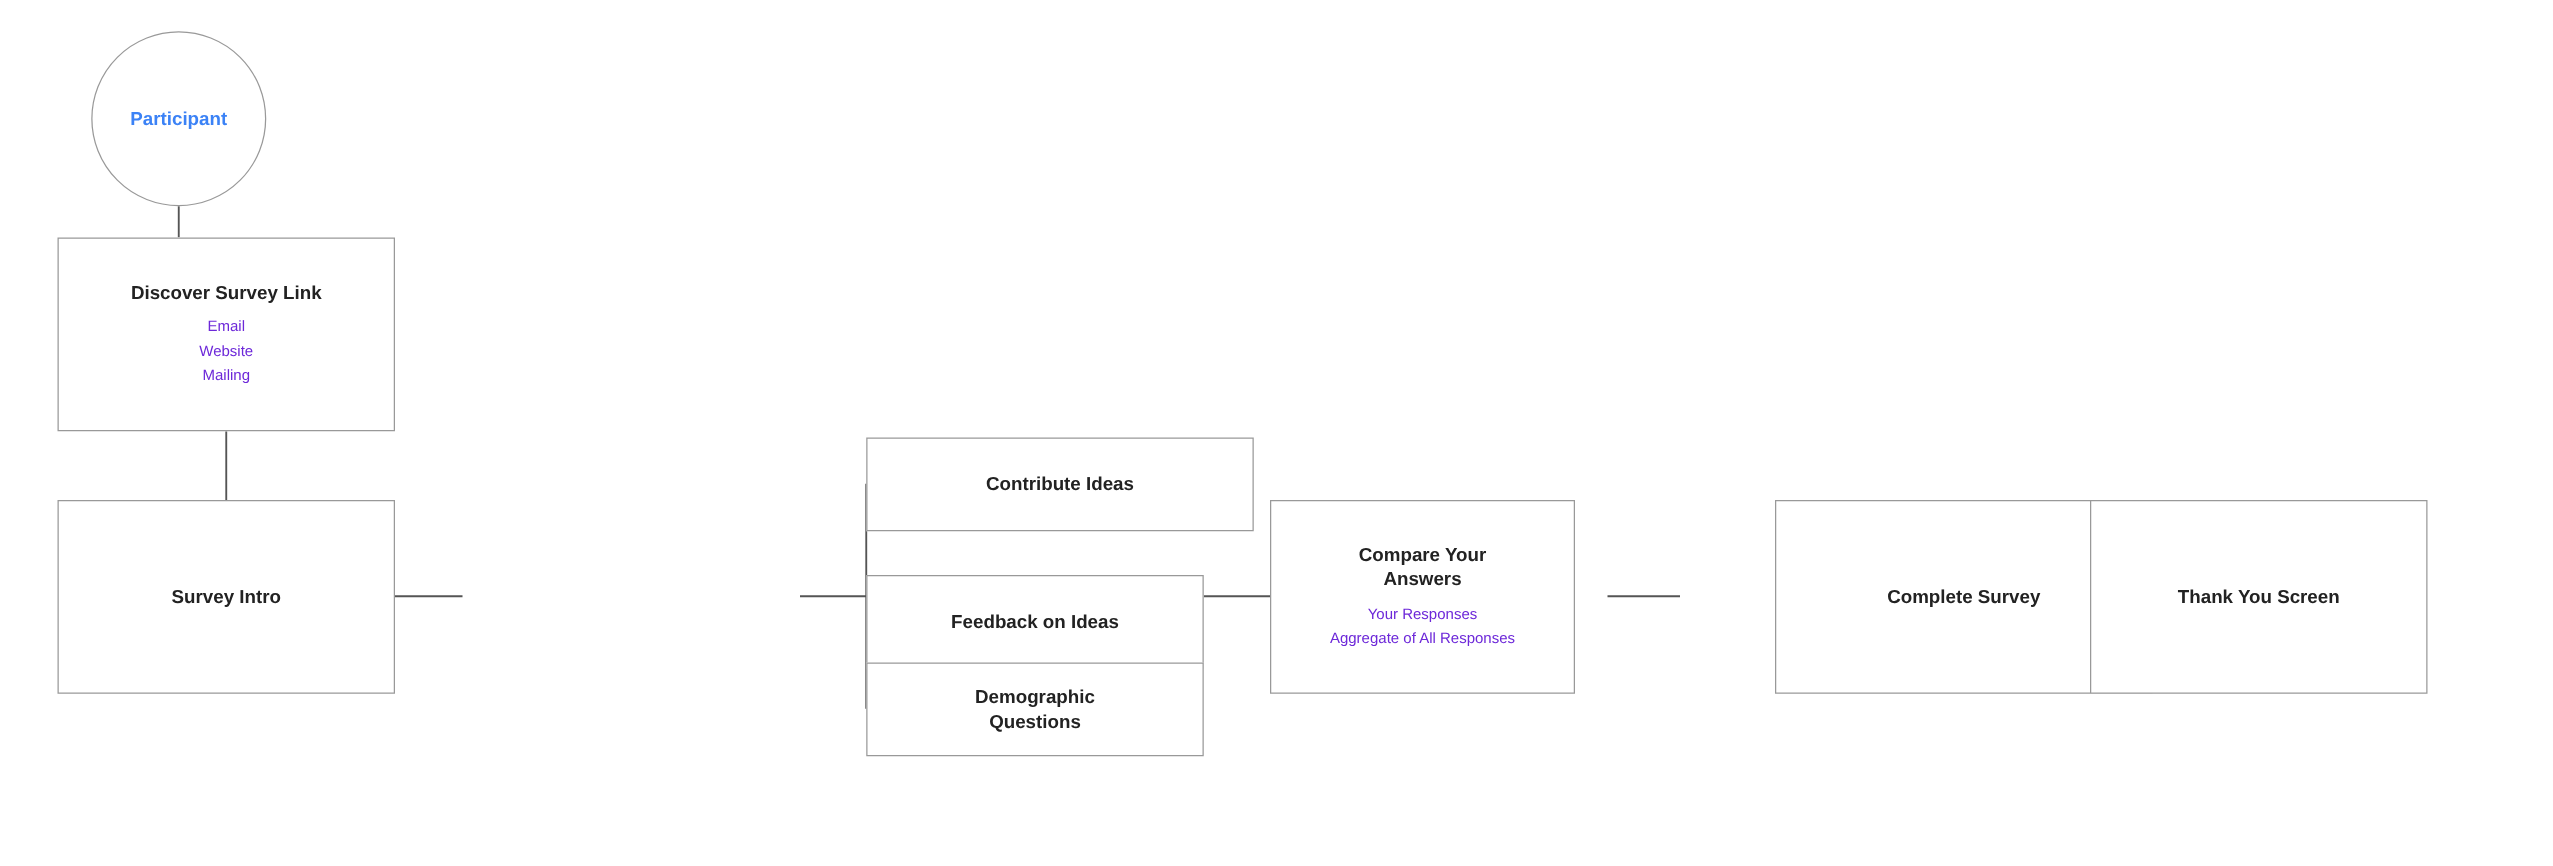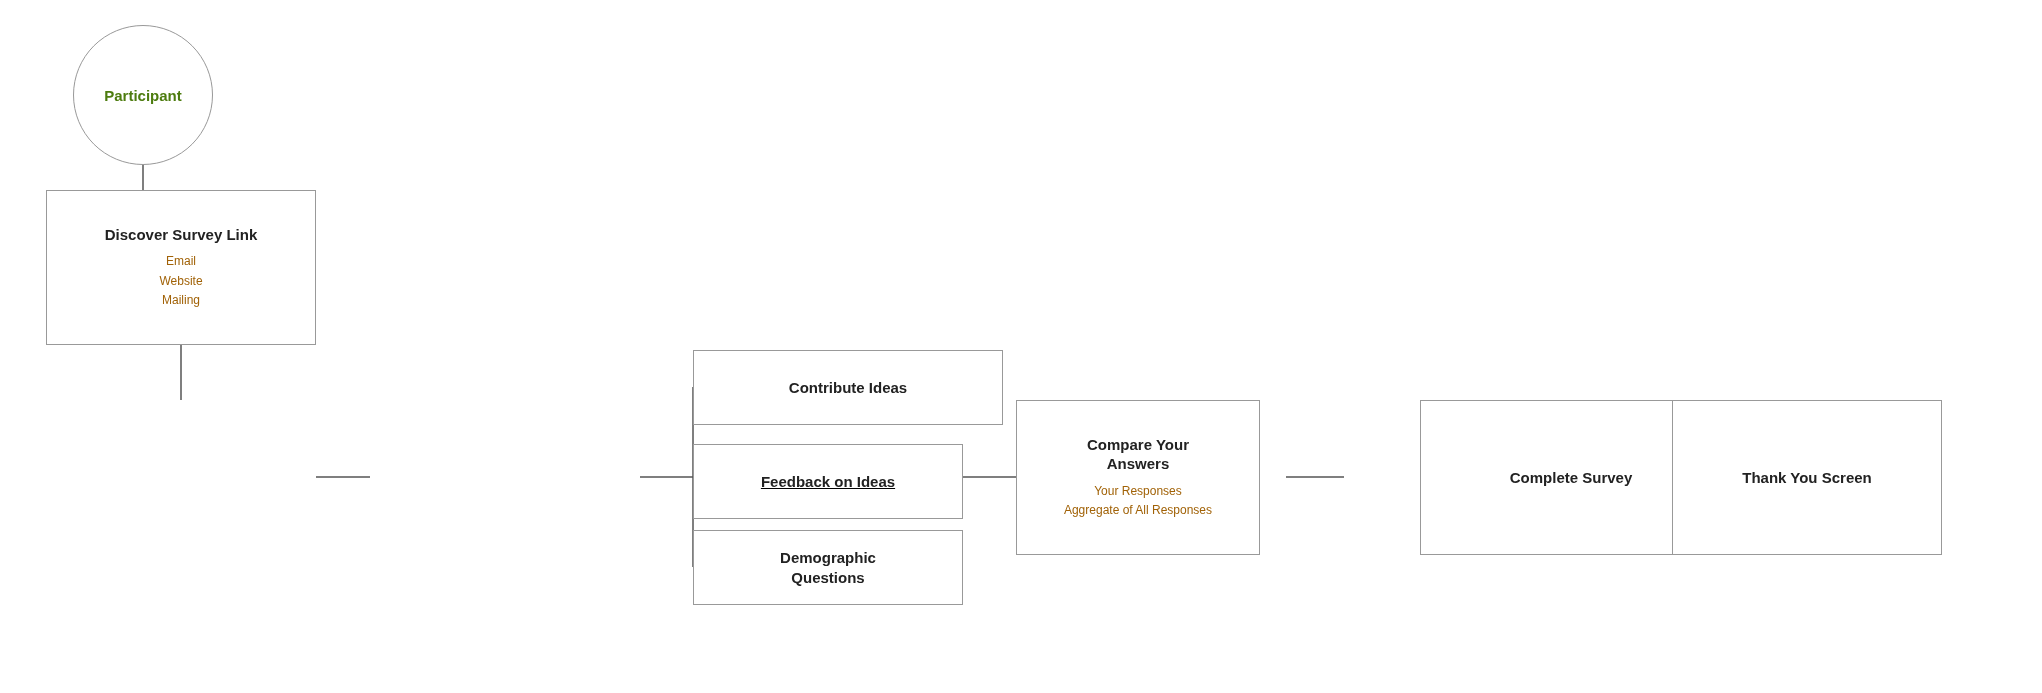--- a/index.html
+++ b/index.html
@@ -34,40 +34,40 @@
     .box-title {
       font-weight: bold;
       font-size: 15px;
       color: #222;
       line-height: 1.3;
       padding: 0 8px;
     }
 
     .box-subtitle {
       font-size: 12px;
-      color: #a16207;
+      color: #6d28d9;
       margin-top: 8px;
       line-height: 1.6;
     }
 
     
     .circle {
       position: absolute;
       border: 1.5px solid #999;
       border-radius: 50%;
       background: #fff;
       display: flex;
       align-items: center;
       justify-content: center;
       text-align: center;
     }
     .circle-label {
       font-weight: bold;
       font-size: 15px;
-      color: #4d7c0f;
+      color: #3b82f6;
     }
 
     
     .connector-svg {
       position: absolute;
       top: 0; left: 0;
       width: 2042px;
       height: 693px;
       pointer-events: none;
     }
@@ -105,27 +105,30 @@
     <span class="circle-label">Participant</span>
   </div>
 
   <div class="box" style="left:46px; top:190px; width:270px; height:155px;">
     <span class="box-title">Discover Survey Link</span>
     <span class="box-subtitle" style="white-space:pre-line; text-align:center;">Email
 Website
 Mailing</span>
   </div>
 
+  <div class="box" style="left:46px; top:400px; width:270px; height:155px;">
+    <span class="box-title">Survey Intro</span>
+  </div>
 
 
   <div class="box" style="left:693px; top:350px; width:310px; height:75px;">
     <span class="box-title">Contribute Ideas</span>
   </div>
 
-  <div class="box" style="left:693px; top:444px; width:270px; height:75px;text-decoration:underline;">
+  <div class="box" style="left:693px; top:460px; width:270px; height:75px;">
     <span class="box-title">Feedback on Ideas</span>
   </div>
 
   <div class="box" style="left:693px; top:530px; width:270px; height:75px;">
     <span class="box-title" style="white-space:pre-line;">Demographic
 Questions</span>
   </div>
 
   <div class="box" style="left:1016px; top:400px; width:244px; height:155px;">
     <span class="box-title" style="white-space:pre-line;">Compare Your

